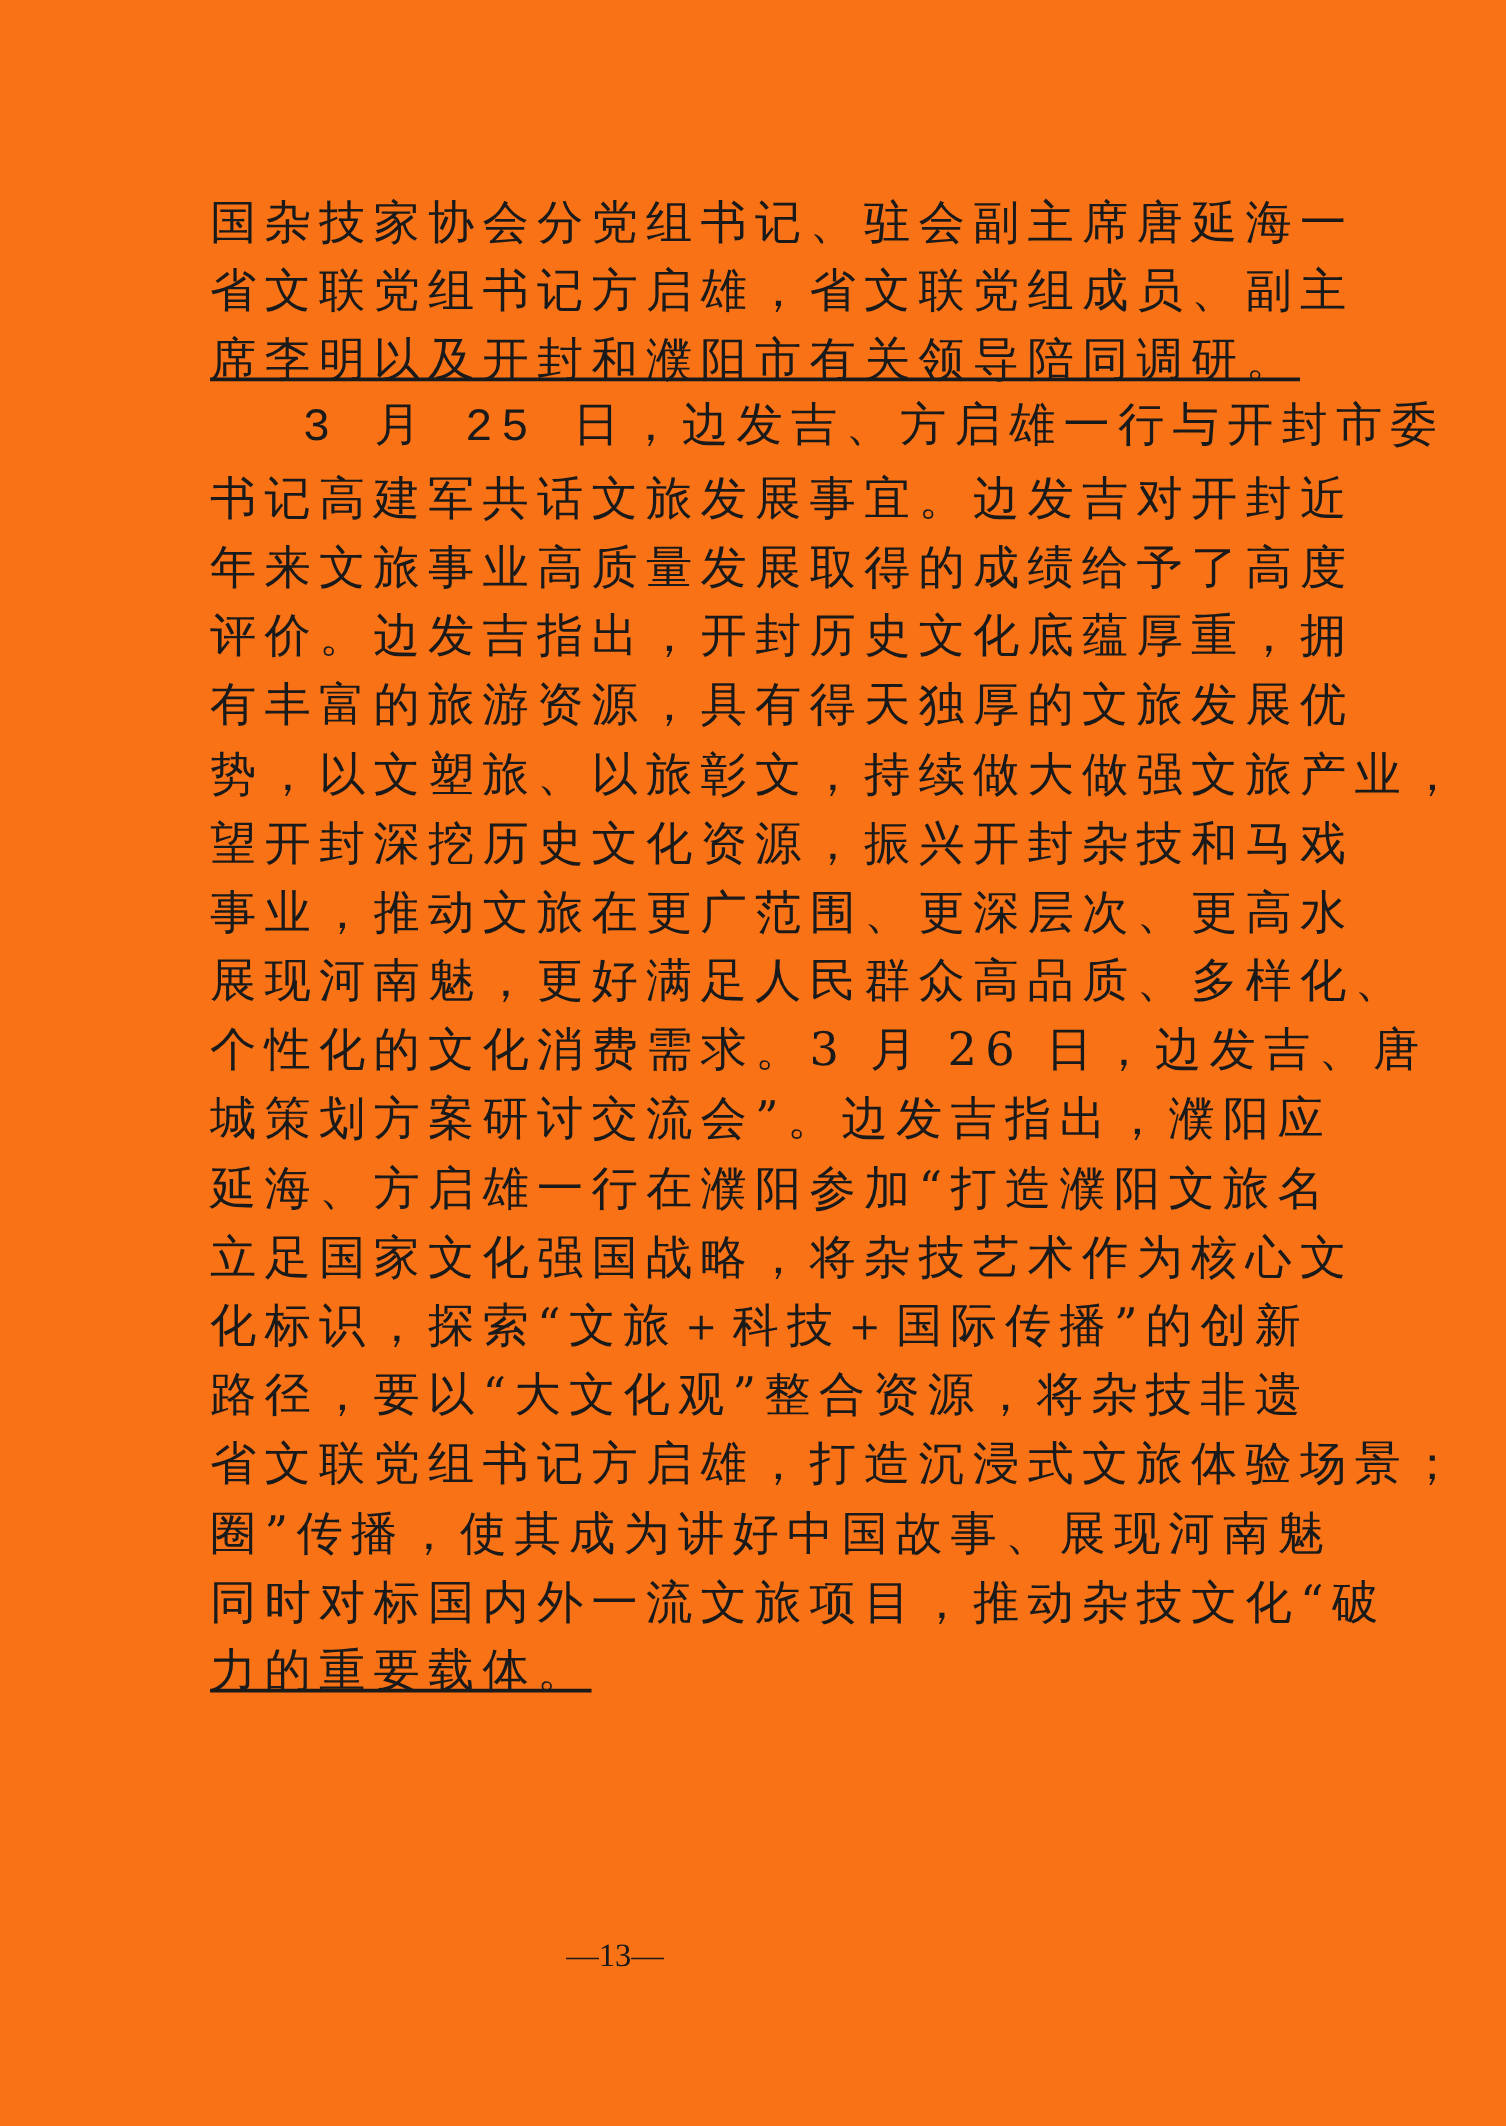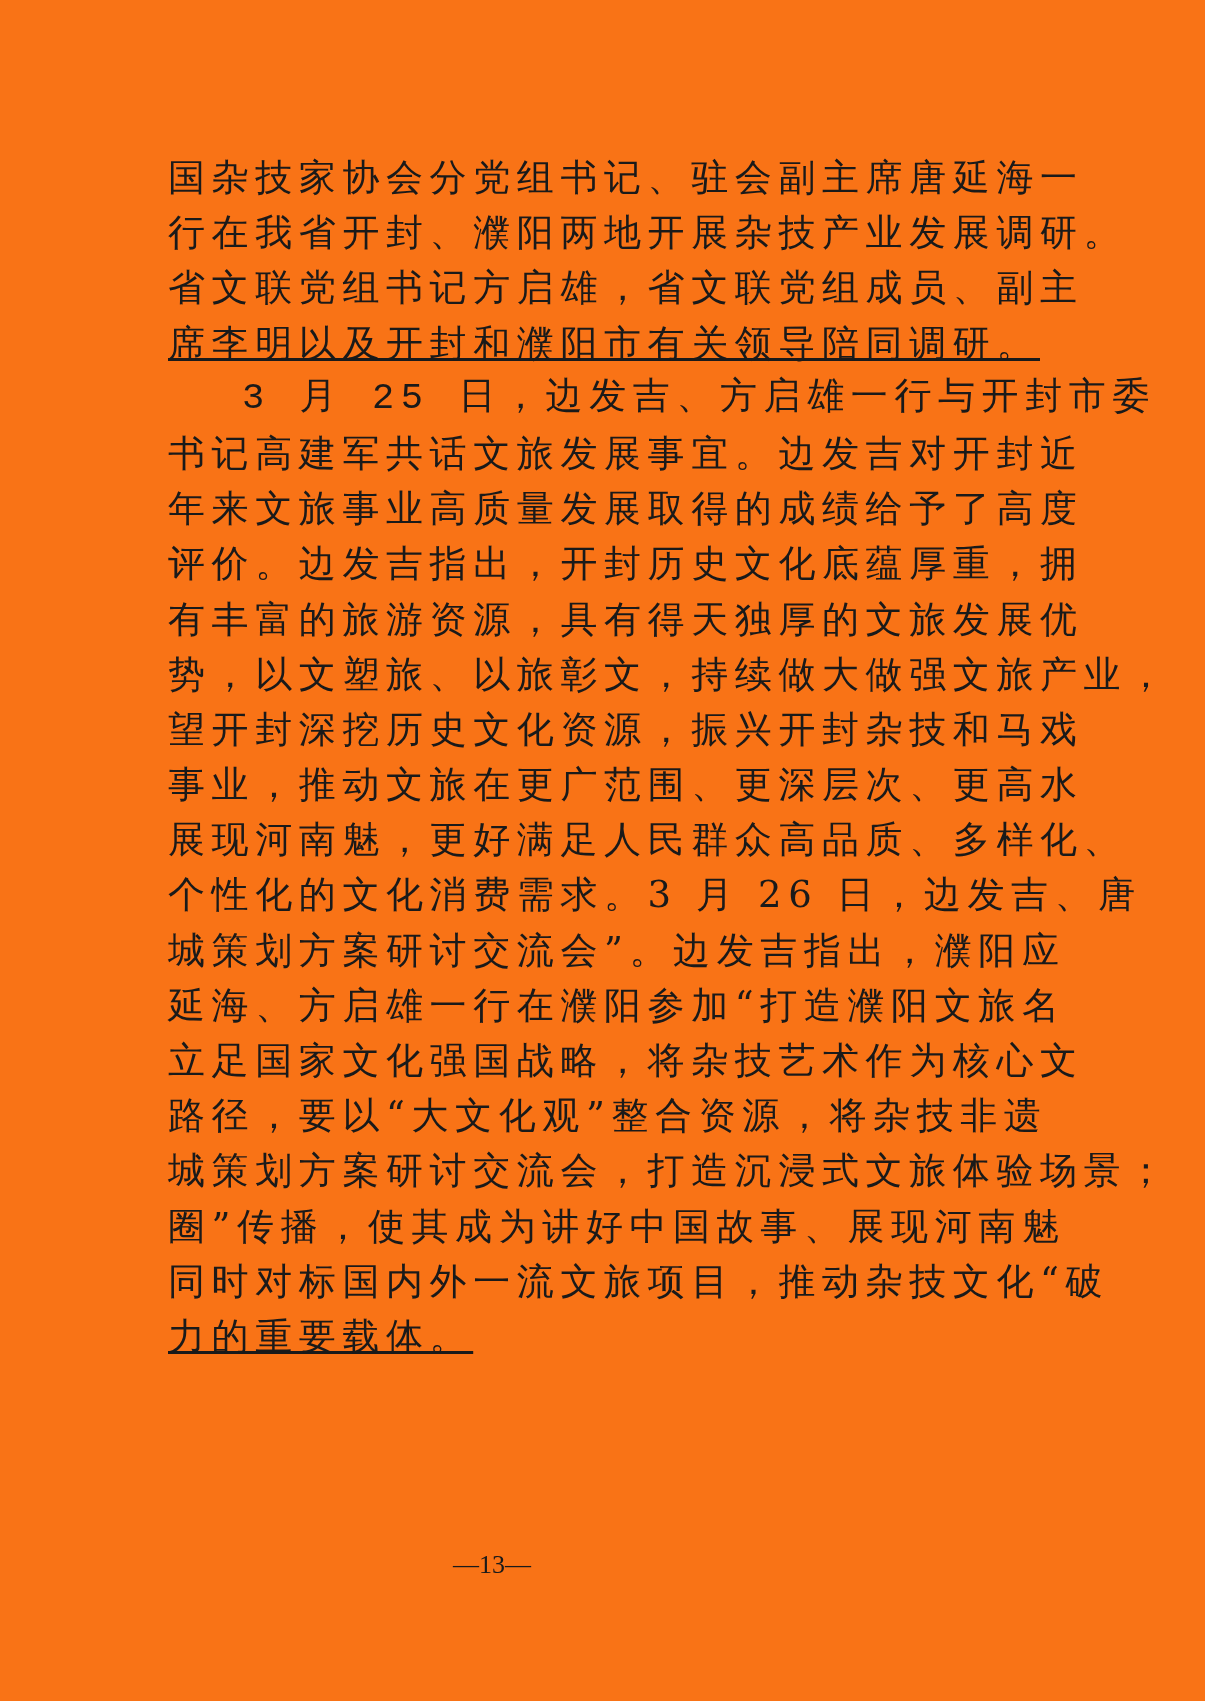--- a/index.html
+++ b/index.html
@@ -60,41 +60,41 @@
     }
   </style>
 </head>
 <body>
 
 <div class="page">
   <div class="body-text">
 
     <div class="paragraph">
       <span class="line">国杂技家协会分党组书记、驻会副主席唐延海一</span>
-      <span class="line">行在我省开封、濮阳两地开展杂技产业发展调研。</span>
       <span class="line">省文联党组书记方启雄，省文联党组成员、副主</span>
       <span class="line last">席李明以及开封和濮阳市有关领导陪同调研。</span>
     </div>
 
     <div class="paragraph">
       <span class="line indent">3 月 25 日，边发吉、方启雄一行与开封市委</span>
       <span class="line">书记高建军共话文旅发展事宜。边发吉对开封近</span>
       <span class="line">年来文旅事业高质量发展取得的成绩给予了高度</span>
       <span class="line">评价。边发吉指出，开封历史文化底蕴厚重，拥</span>
       <span class="line">有丰富的旅游资源，具有得天独厚的文旅发展优</span>
       <span class="line">势，以文塑旅、以旅彰文，持续做大做强文旅产业，</span>
       <span class="line">望开封深挖历史文化资源，振兴开封杂技和马戏</span>
       <span class="line">事业，推动文旅在更广范围、更深层次、更高水</span>
       <span class="line">展现河南魅，更好满足人民群众高品质、多样化、</span>
       <span class="line">个性化的文化消费需求。3 月 26 日，边发吉、唐</span>
       <span class="line">城策划方案研讨交流会”。边发吉指出，濮阳应</span>
       <span class="line">延海、方启雄一行在濮阳参加“打造濮阳文旅名</span>
       <span class="line">立足国家文化强国战略，将杂技艺术作为核心文</span>
+      <span class="line">化标识，探索“文旅＋科技＋国际传播”的创新</span>
       <span class="line">路径，要以“大文化观”整合资源，将杂技非遗</span>
-      <span class="line">城策划方案研讨交流会，打造沉浸式文旅体验场景；</span>
+      <span class="line">省文联党组书记方启雄，打造沉浸式文旅体验场景；</span>
       <span class="line">圈”传播，使其成为讲好中国故事、展现河南魅</span>
       <span class="line">同时对标国内外一流文旅项目，推动杂技文化“破</span>
       <span class="line last">力的重要载体。</span>
     </div>
   </div>
 
   <div class="page-number">—13—</div>
 </div>
 
 </body></html>

